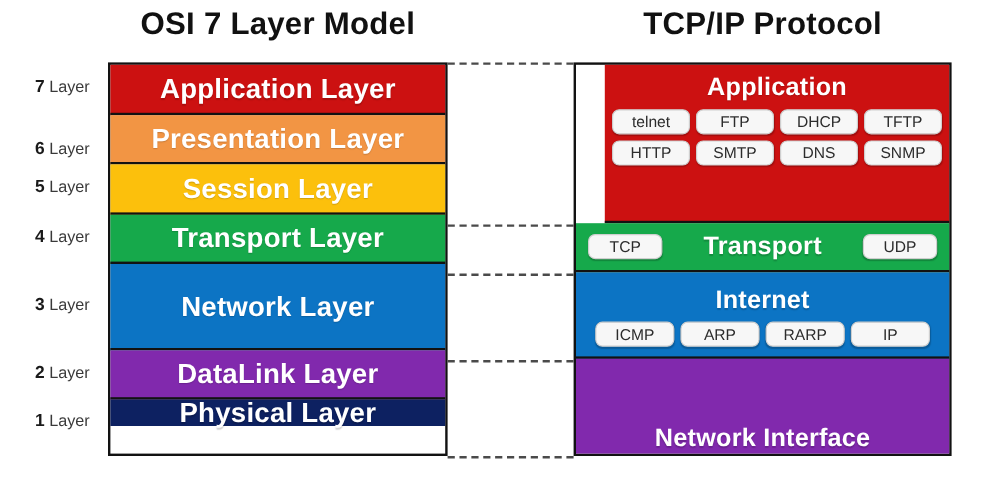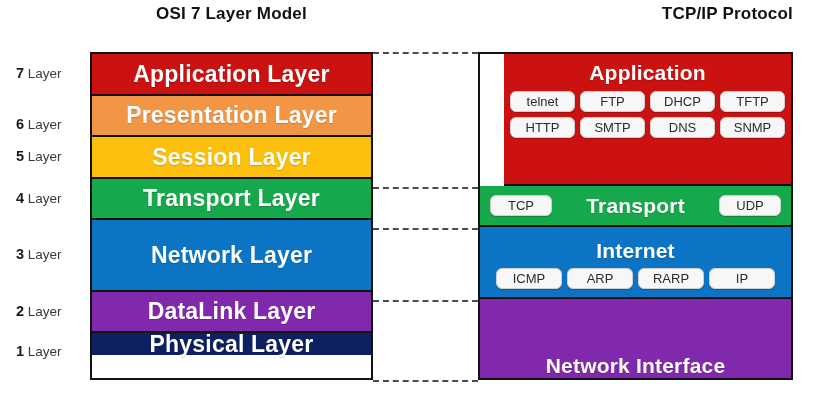--- a/index.html
+++ b/index.html
@@ -14,42 +14,42 @@
     overflow: hidden;
     font-family: "Liberation Sans", sans-serif;
     color: #1a1a1a;
     -webkit-font-smoothing: antialiased;
   }
 
   
   .title {
     position: absolute;
     top: 4px;
-    font-size: 17px;
+    font-size: 26px;
     font-weight: bold;
     color: #111111;
     letter-spacing: 0.2px;
     text-align: center;
     white-space: nowrap;
   }
   #osi-title  { left: 90px;  width: 283px; }
-  #tcp-title  { left: 478px; width: 315px; text-align: right; }
+  #tcp-title  { left: 478px; width: 315px; }
 
   
   .layer-num-col {
     position: absolute;
     left: 16px;
     top: 52px;
     width: 72px;
   }
   .layer-num {
     position: absolute;
     left: 0;
     width: 72px;
-    text-align: left;
+    text-align: center;
     font-size: 13.5px;
     color: #3a3a3a;
     white-space: nowrap;
     line-height: 1;
   }
   .layer-num b {
     font-weight: bold;
     color: #1a1a1a;
     font-size: 14.5px;
   }

